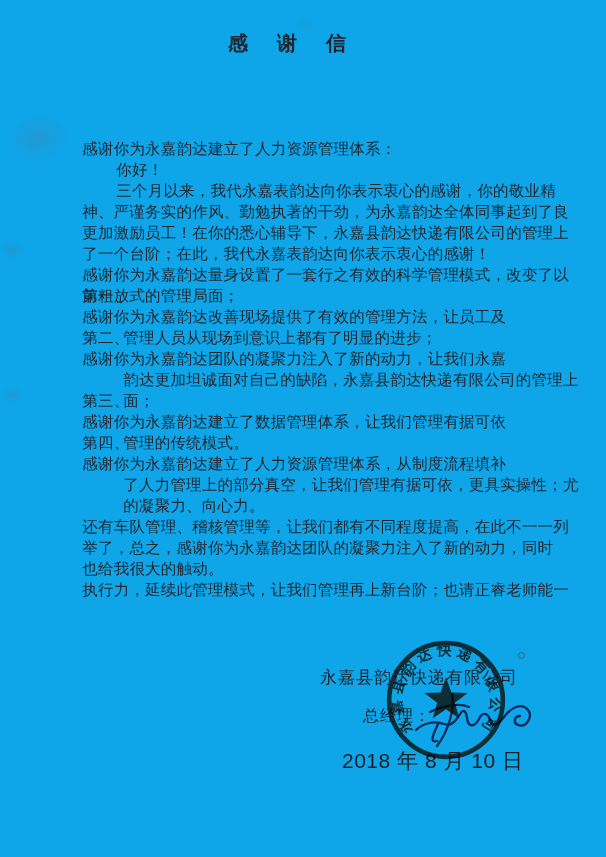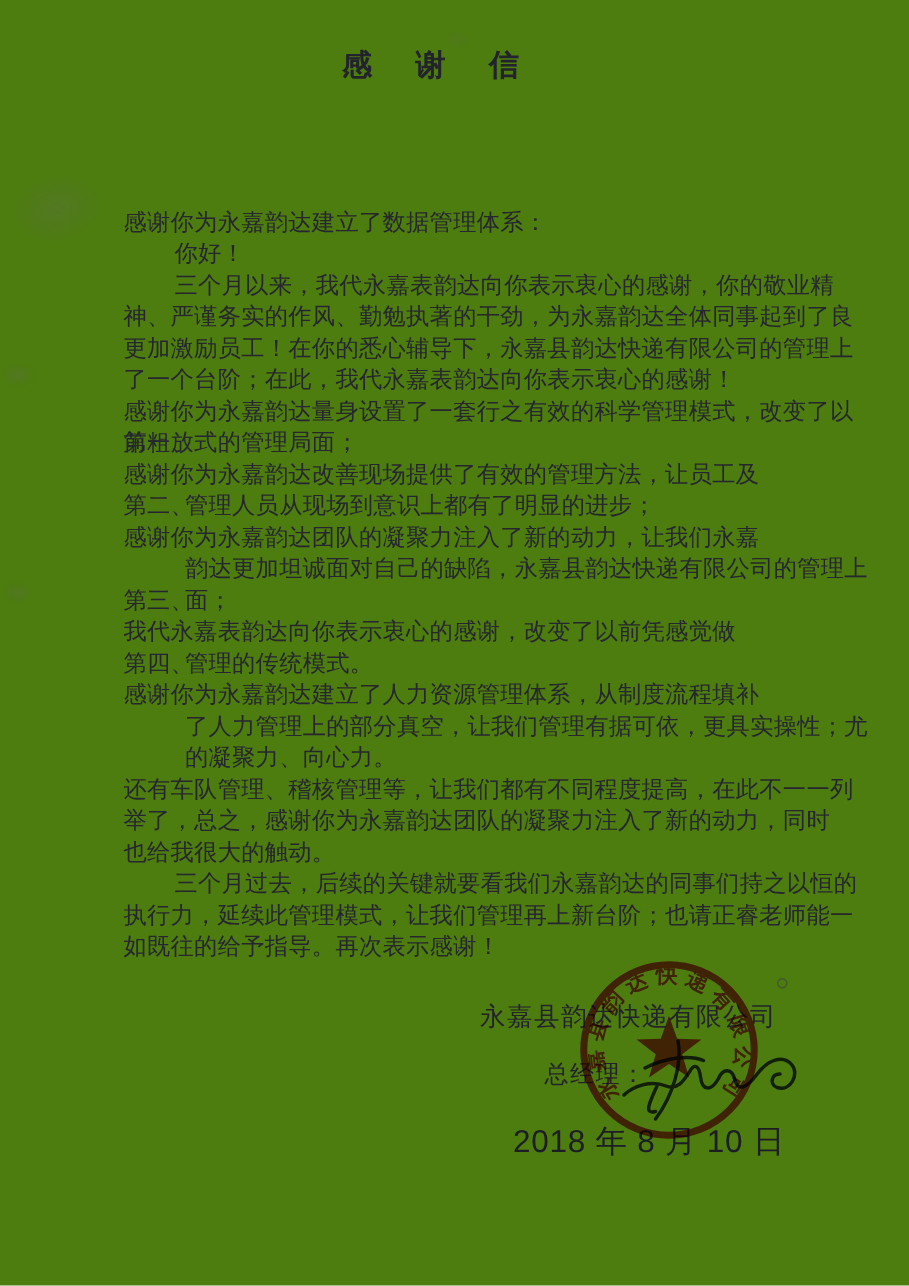--- a/index.html
+++ b/index.html
@@ -4,21 +4,21 @@
 <style>
   html,body{margin:0;padding:0;}
   body{
     width:606px;height:857px;
     background:#f2f2f2;
     font-family:"Liberation Serif","DejaVu Serif",serif;
     position:relative;overflow:hidden;
   }
   .page{
     position:absolute;left:0;top:0;width:606px;height:857px;
-    background:#4d7c0f;
+    background:#0ea5e9;
   }
   .title{
     position:absolute;left:228px;top:30px;margin:0;
     font-size:20px;font-weight:bold;letter-spacing:12px;
     color:#23232c;white-space:pre;
   }
   .body-lines{
     position:absolute;left:66px;top:96px;width:512px;
     font-size:15.5px;color:#26262f;
   }
@@ -60,21 +60,21 @@
   <div class="smudge s1"></div>
   <div class="smudge s2"></div>
   <div class="smudge s3"></div>
   <div class="smudge s4"></div>
 
   <h1 class="title">感 谢 信</h1>
 
   <div class="body-lines" id="body-lines">
       <div class="line flush">
     
-    <span class="txt">感谢你为永嘉韵达建立了数据管理体系：</span>
+    <span class="txt">感谢你为永嘉韵达建立了人力资源管理体系：</span>
   </div>
       <div class="line para">
     
     <span class="txt">你好！</span>
   </div>
       <div class="line para">
     
     <span class="txt">三个月以来，我代永嘉表韵达向你表示衷心的感谢，你的敬业精</span>
   </div>
       <div class="line flush">
@@ -112,21 +112,21 @@
       <div class="line cont">
     
     <span class="txt">韵达更加坦诚面对自己的缺陷，永嘉县韵达快递有限公司的管理上</span>
   </div>
       <div class="line cont">
     
     <span class="txt">面；</span>
   </div>
       <div class="line num">
     <span class="num">第三、</span>
-    <span class="txt">我代永嘉表韵达向你表示衷心的感谢，改变了以前凭感觉做</span>
+    <span class="txt">感谢你为永嘉韵达建立了数据管理体系，让我们管理有据可依</span>
   </div>
       <div class="line cont">
     
     <span class="txt">管理的传统模式。</span>
   </div>
       <div class="line num">
     <span class="num">第四、</span>
     <span class="txt">感谢你为永嘉韵达建立了人力资源管理体系，从制度流程填补</span>
   </div>
       <div class="line cont">
@@ -142,31 +142,23 @@
     <span class="txt">还有车队管理、稽核管理等，让我们都有不同程度提高，在此不一一列</span>
   </div>
       <div class="line flush">
     
     <span class="txt">举了，总之，感谢你为永嘉韵达团队的凝聚力注入了新的动力，同时</span>
   </div>
       <div class="line flush">
     
     <span class="txt">也给我很大的触动。</span>
   </div>
-      <div class="line para">
-    
-    <span class="txt">三个月过去，后续的关键就要看我们永嘉韵达的同事们持之以恒的</span>
-  </div>
       <div class="line flush">
     
     <span class="txt">执行力，延续此管理模式，让我们管理再上新台阶；也请正睿老师能一</span>
-  </div>
-      <div class="line flush">
-    
-    <span class="txt">如既往的给予指导。再次表示感谢！</span>
   </div>
     </div>
 
   <div class="closing">
     <div class="company-line">永嘉县韵达快递有限公司</div>
     <div class="role-line">总经理：</div>
     <div class="date-line">2018 年 8 月 10 日</div>
     <div class="ink-dot"></div>
   </div>
 

